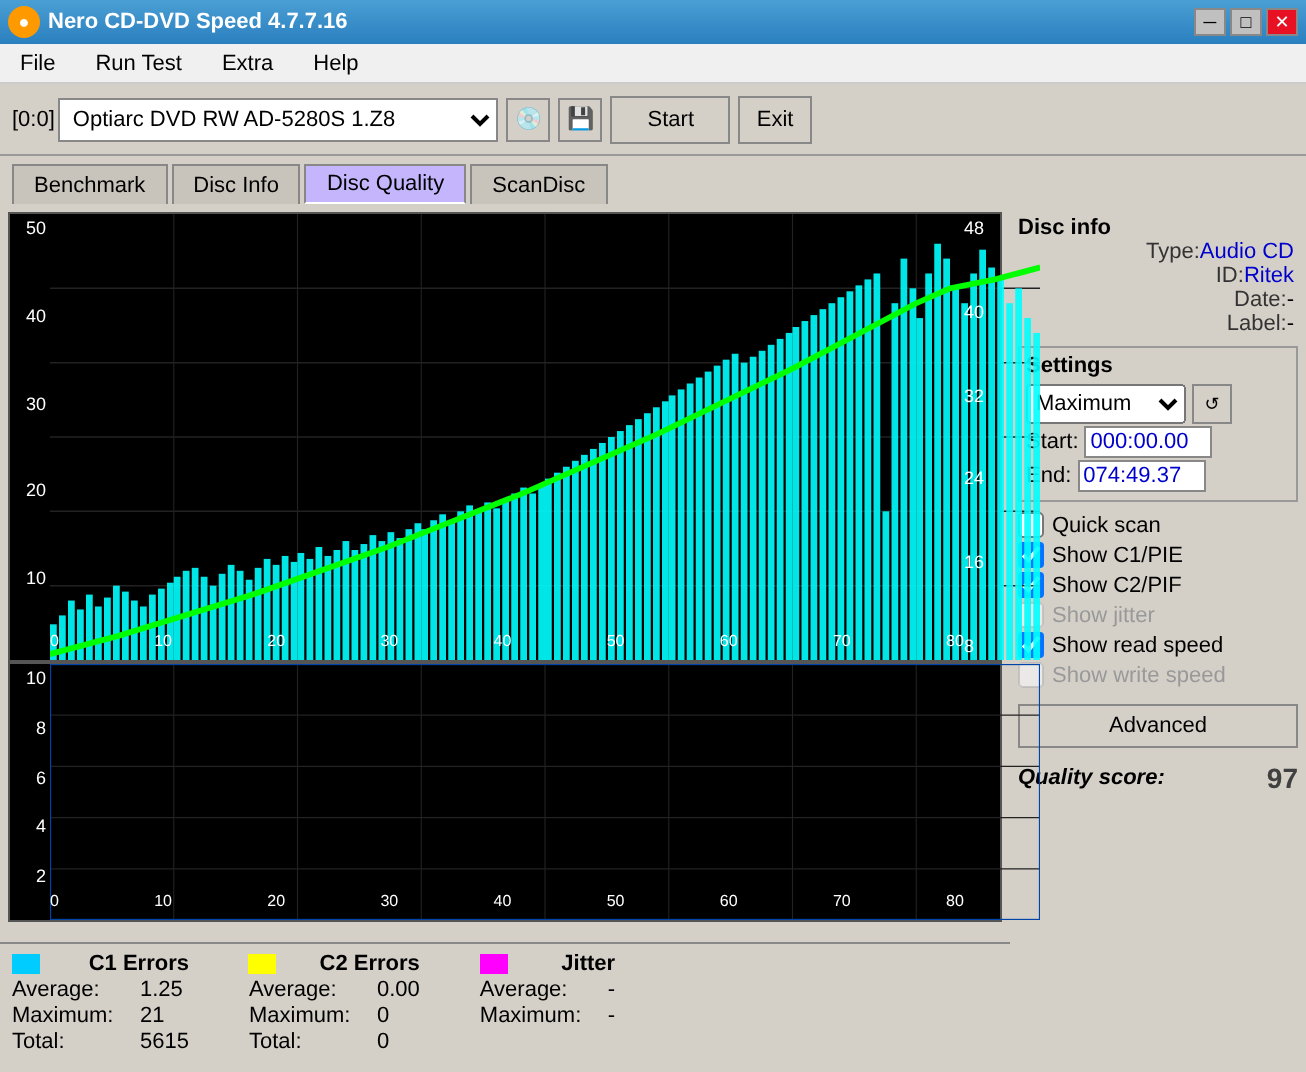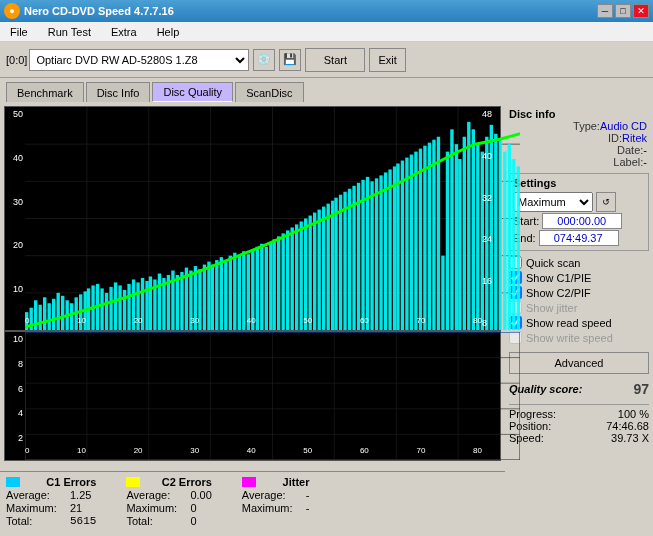--- a/index.html
+++ b/index.html
@@ -87,21 +87,21 @@
     .info-section-title { font-weight: bold; color: black; margin-top: 2px; }
     .info-row { display: flex; justify-content: flex-end; padding: 0 2px; }
     .info-label { color: #333; }
     .info-value { color: #0000cc; }
     .info-value.black { color: black; }
 
     .settings-group { background: #d4d0c8; border: 1px solid #999; padding: 3px; margin-top: 2px; }
     .settings-title { font-weight: bold; margin-bottom: 3px; }
     .settings-row { display: flex; align-items: center; gap: 3px; margin: 1px 0; }
     .settings-dropdown { height: 20px; font-size: 11px; width: 80px; }
-    .time-input { width: 80px; height: 16px; font-size: 11px; background: white; border: 1px solid #888; padding: 0 14px; color: #0000cc; }
+    .time-input { width: 64px; height: 16px; font-size: 11px; background: white; border: 1px solid #888; padding: 0 2px; color: #0000cc; }
 
     .checkbox-row { display: flex; align-items: center; gap: 4px; font-size: 11px; }
     .checkbox-row input { margin: 0; }
     .checkbox-row.disabled { color: #999; }
 
     .advanced-btn {
       width: 100%; height: 22px; font-size: 11px; background: #d4d0c8;
       border: 1px solid #888; cursor: pointer; margin-top: 3px;
     }
 
@@ -387,21 +387,21 @@
         <div class="legend-header">
           <div class="legend-color" style="background:#00ccff;width:14px;height:10px;"></div>
           <span style="font-weight:bold;font-size:11px;">C1 Errors</span>
         </div>
         <div class="legend-rows">
           <span style="font-size:11px;">Average:</span>
           <span style="font-size:11px;">1.25</span>
           <span style="font-size:11px;">Maximum:</span>
           <span style="font-size:11px;">21</span>
           <span style="font-size:11px;">Total:</span>
-          <span style="font-size:11px;font-family:Liberation Mono, monospace;">5615</span>
+          <span style="font-size:11px;">5615</span>
         </div>
       </div>
 
       <div class="legend-group" style="margin-left:20px;">
         <div class="legend-header">
           <div class="legend-color" style="background:#ffff00;width:14px;height:10px;"></div>
           <span style="font-weight:bold;font-size:11px;">C2 Errors</span>
         </div>
         <div class="legend-rows">
           <span style="font-size:11px;">Average:</span>
@@ -495,28 +495,14 @@
       </div>
     </div>
 
     <button class="advanced-btn">Advanced</button>
 
     <div class="quality-row">
       <span class="quality-label">Quality score:</span>
       <span class="quality-value">97</span>
     </div>
 
-    <div class="progress-section">
-      <div class="progress-row">
-        <span>Progress:</span>
-        <span>100 %</span>
-      </div>
-      <div class="progress-row">
-        <span>Position:</span>
-        <span>74:46.68</span>
-      </div>
-      <div class="progress-row">
-        <span>Speed:</span>
-        <span>39.73 X</span>
-      </div>
-    </div>
   </div>
 </div>
 
 </body></html>

